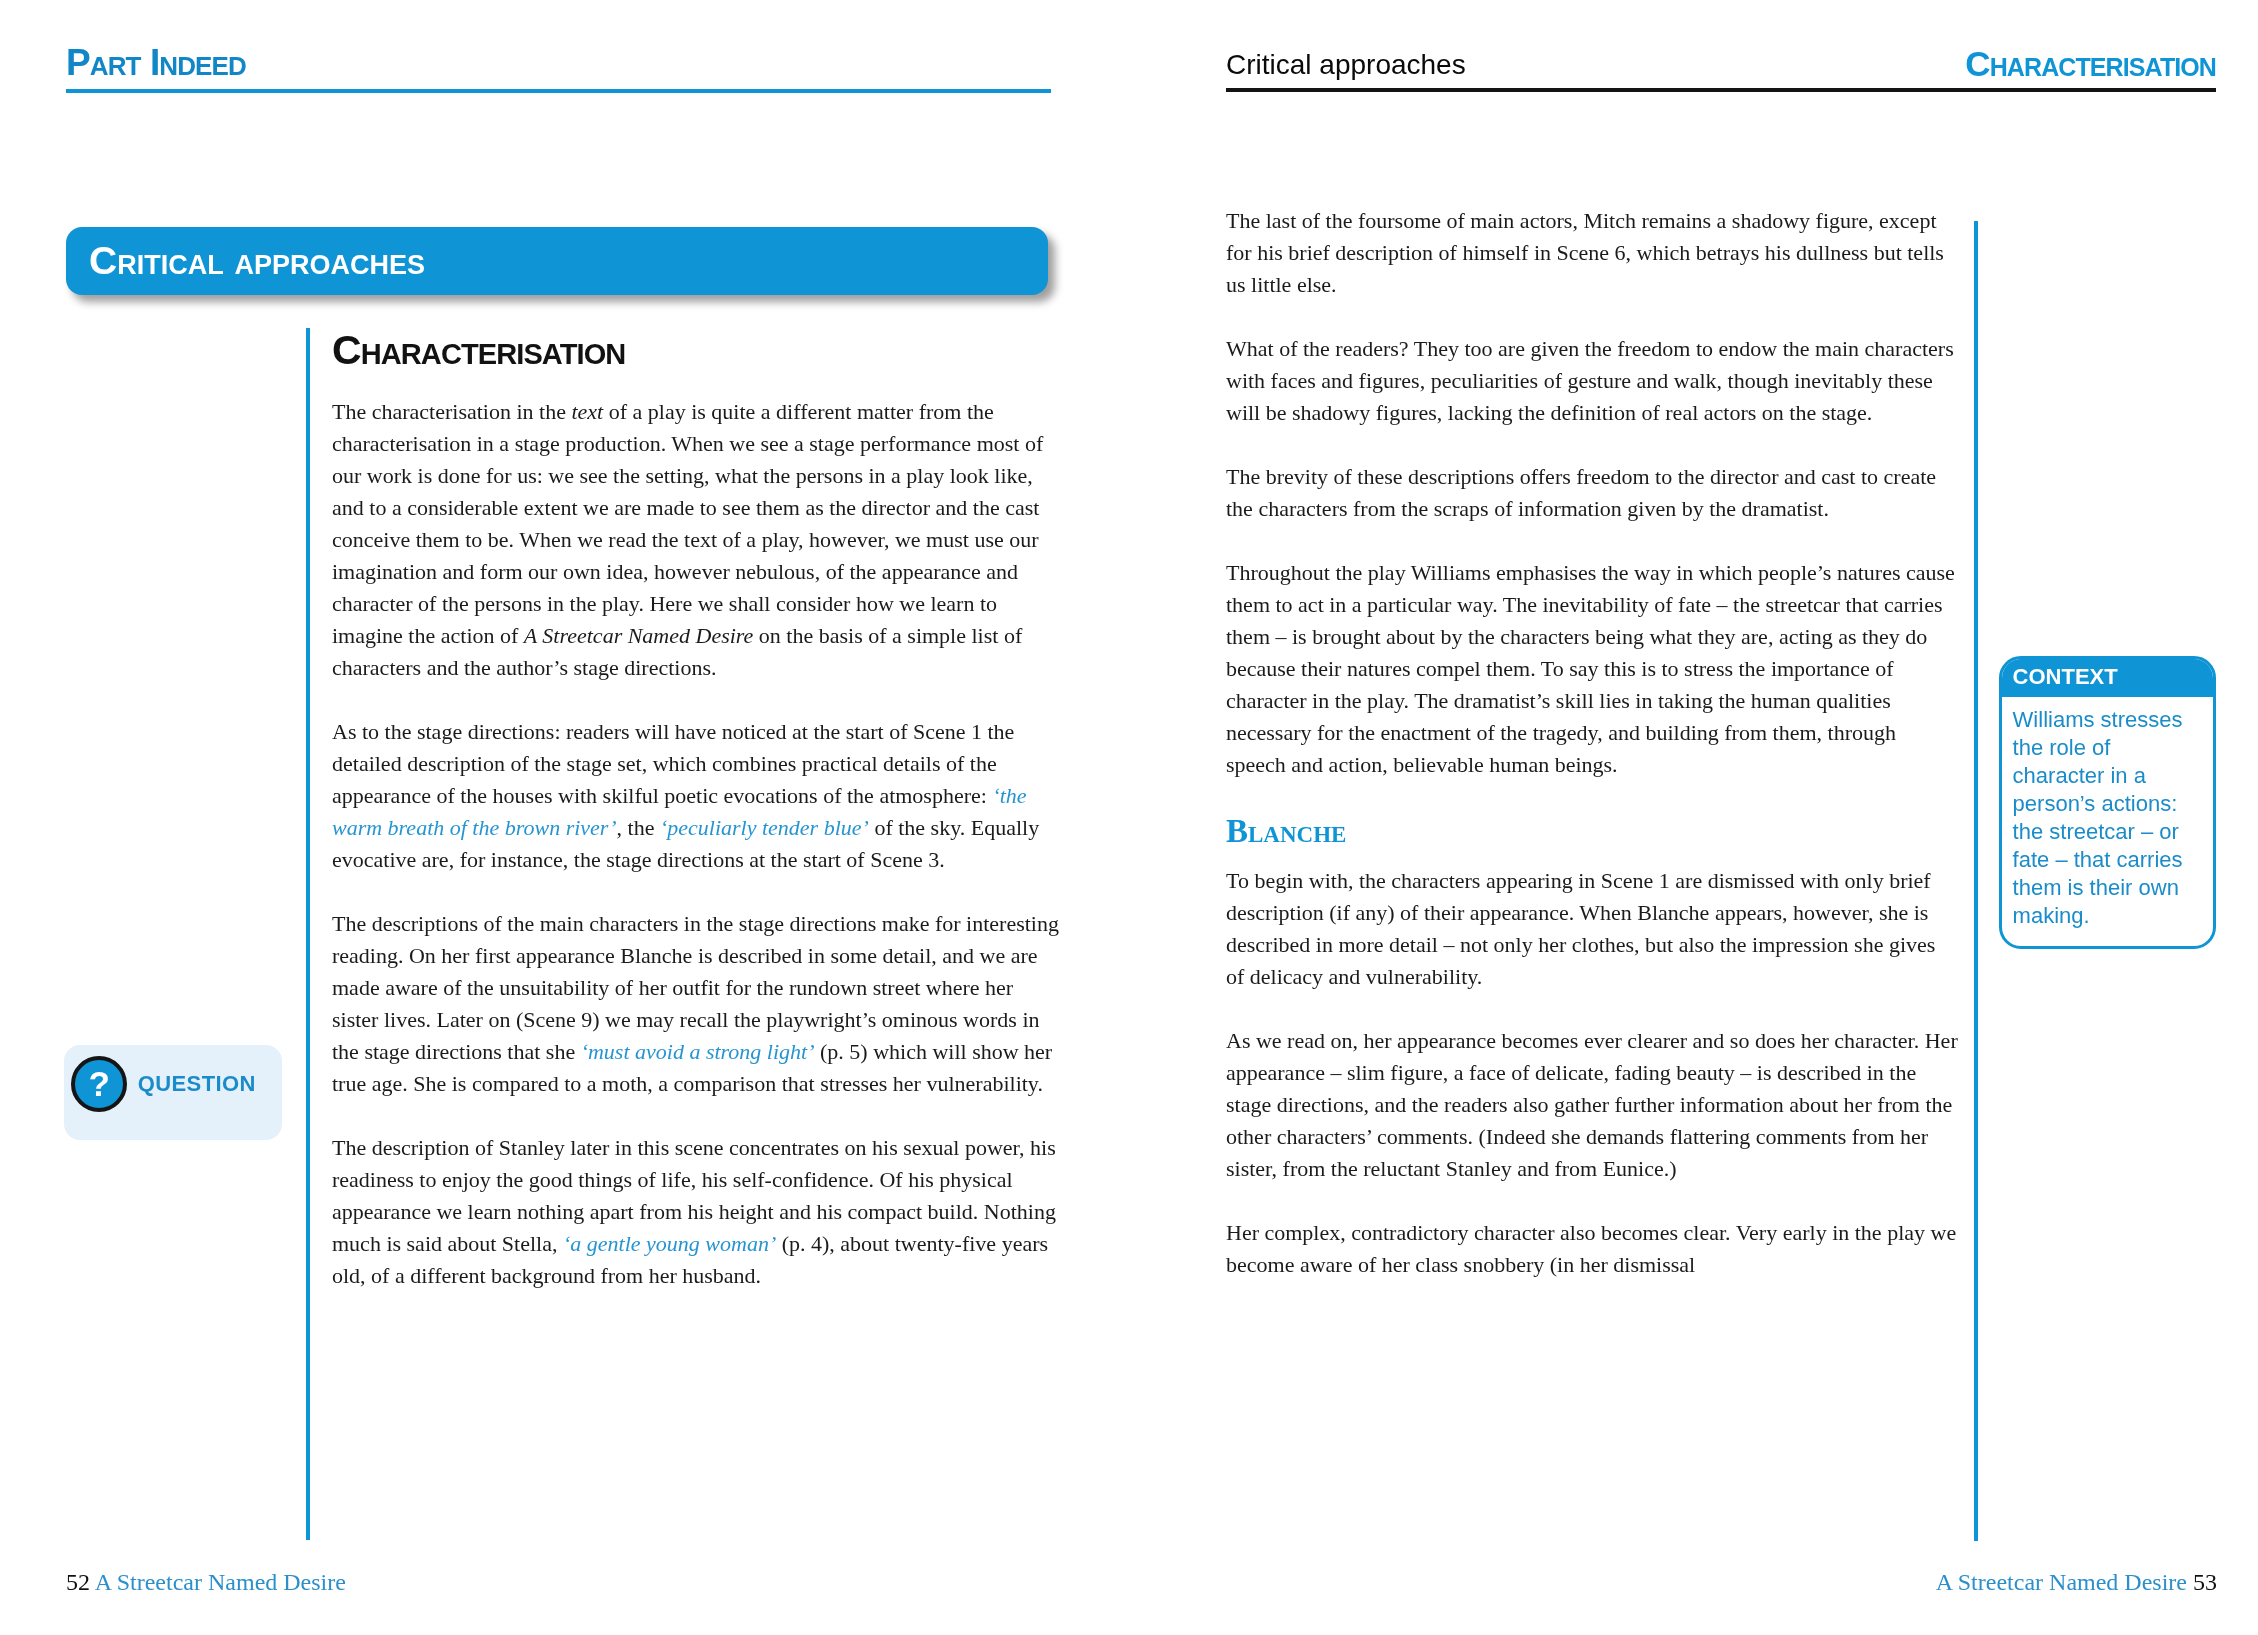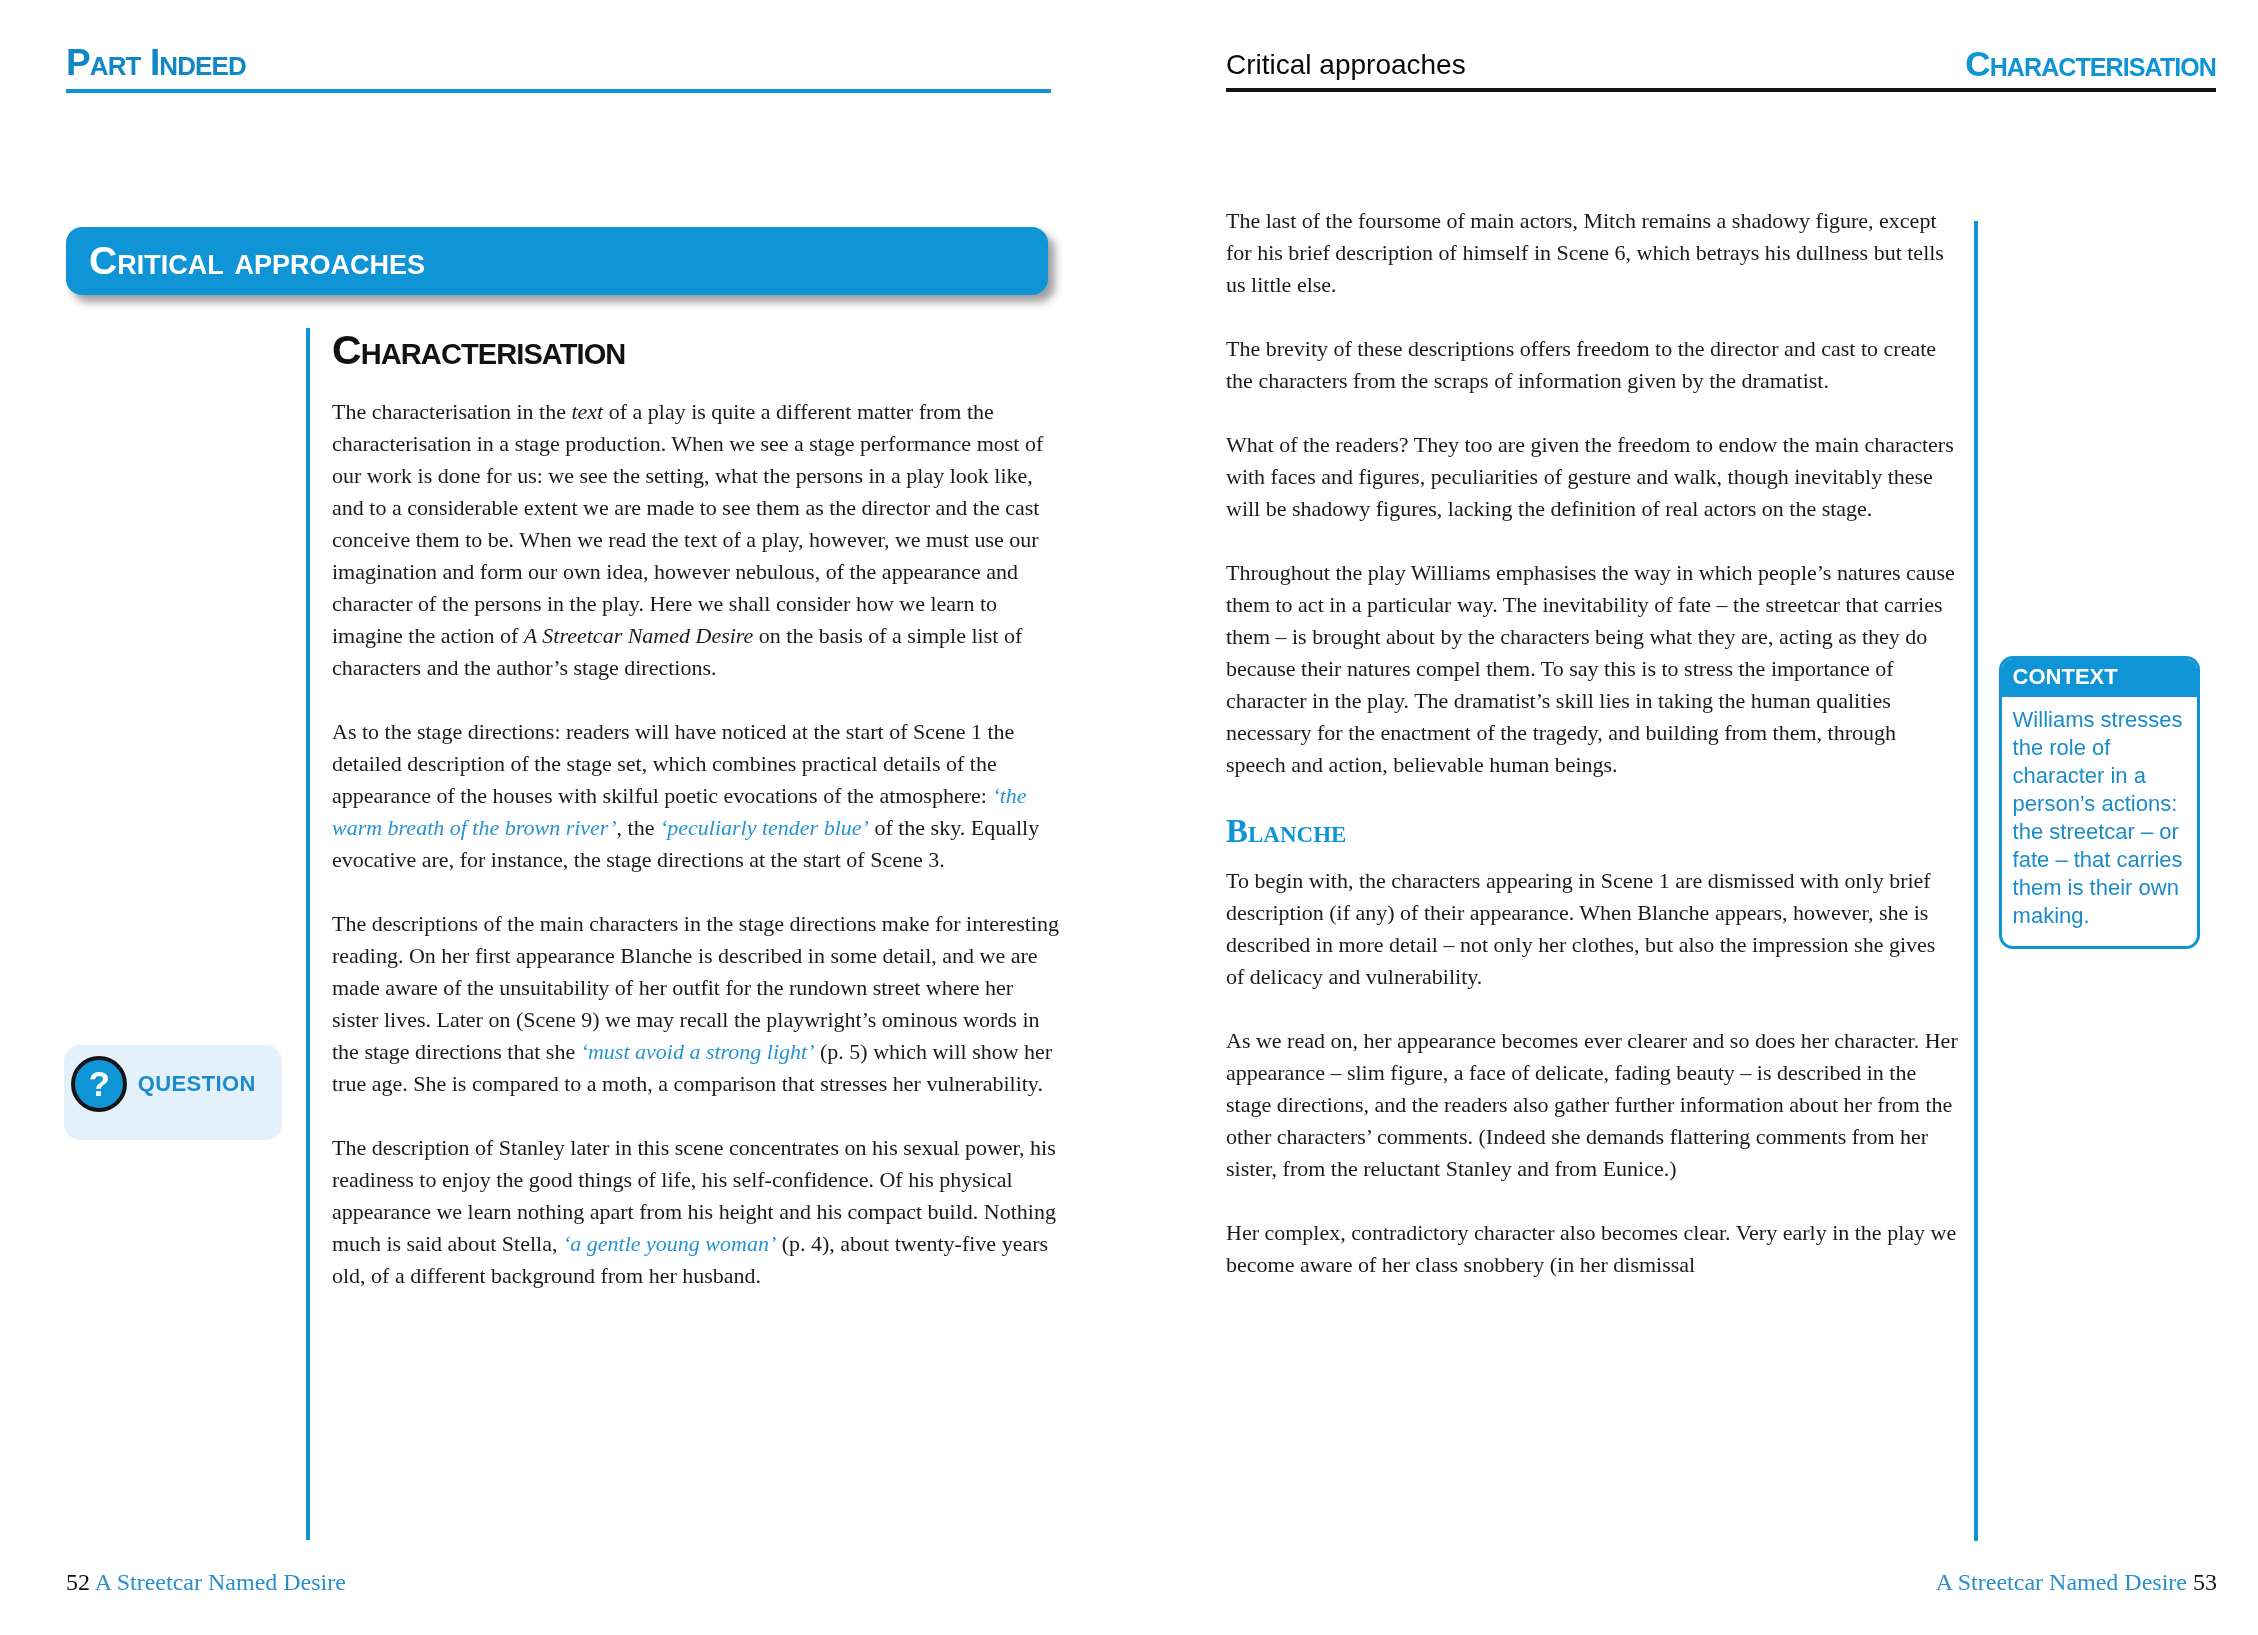--- a/index.html
+++ b/index.html
@@ -42,22 +42,22 @@
   .rheader-left{position:absolute;left:1226px;top:49px;font-family:"Liberation Sans",sans-serif;
           font-size:28px;color:#0a0a0a;}
   .rheader-right{position:absolute;right:42px;top:44px;font-family:"Liberation Sans",sans-serif;
           font-weight:bold;font-variant:small-caps;font-size:35px;letter-spacing:-0.9px;color:var(--accent,#0f94d5);}
   .rheader-rule{position:absolute;left:1226px;top:88px;width:990px;height:3.5px;background:#141414;}
 
   .right-body{position:absolute;left:1226px;top:205px;width:732px;}
   .sub-heading{font-family:"Liberation Serif",serif;font-weight:bold;font-variant:small-caps;
           font-size:33px;color:var(--accent,#0f94d5);margin:0 0 14px 0;line-height:1.15;}
 
-  .context-box{position:absolute;left:1999px;top:656px;width:201px;border:3.5px solid var(--accent,#0f94d5);
-          border-radius:14px;background:#fff;font-family:"Liberation Sans",sans-serif;overflow:hidden;
+  .context-box{position:absolute;left:1999px;top:656px;width:217px;border:3.5px solid var(--accent,#0f94d5);
+          border-radius:22px;background:#fff;font-family:"Liberation Sans",sans-serif;overflow:hidden;
           box-sizing:border-box;}
   .cb-head{background:var(--accent,#0f94d5);color:#fff;font-weight:bold;font-size:22px;padding:5.3px 10.6px 7px;}
   .cb-body{color:var(--blue-text,#1a8cc9);font-size:22px;line-height:28px;padding:8.8px 8.8px 16px 10.6px;}
 
   
   .footer{position:absolute;top:1569px;font-size:24px;}
   .footer-left{left:66px;}
   .footer-right{right:41px;text-align:right;}
   .page-num{font-weight:normal;color:#111;font-family:"Liberation Serif",serif;}
   .footer-title{font-family:"Liberation Serif",serif;color:#2b8fcb;}
@@ -100,22 +100,22 @@
 
   <div class="rheader-left">Critical approaches</div>
   <div class="rheader-right">Characterisation</div>
   <div class="rheader-rule"></div>
 
   <div class="right-vline"></div>
 
   <div class="right-body">
     <div>
         <p class="para"><span>The last of the foursome of main actors, Mitch remains a shadowy figure, except for his brief description of himself in Scene 6, which betrays his dullness but tells us little else.</span></p>
+        <p class="para"><span>What of the readers? They too are given the freedom to endow the main characters with faces and figures, peculiarities of gesture and walk, though inevitably these will be shadowy figures, lacking the definition of real actors on the stage.</span></p>
         <p class="para"><span>The brevity of these descriptions offers freedom to the director and cast to create the characters from the scraps of information given by the dramatist.</span></p>
-        <p class="para"><span>What of the readers? They too are given the freedom to endow the main characters with faces and figures, peculiarities of gesture and walk, though inevitably these will be shadowy figures, lacking the definition of real actors on the stage.</span></p>
         <p class="para"><span>Throughout the play Williams emphasises the way in which people’s natures cause them to act in a particular way. The inevitability of fate – the streetcar that carries them – is brought about by the characters being what they are, acting as they do because their natures compel them. To say this is to stress the importance of character in the play. The dramatist’s skill lies in taking the human qualities necessary for the enactment of the tragedy, and building from them, through speech and action, believable human beings.</span></p>
       </div>
     <h3 class="sub-heading">Blanche</h3>
     <div>
         <p class="para"><span>To begin with, the characters appearing in Scene 1 are dismissed with only brief description (if any) of their appearance. When Blanche appears, however, she is described in more detail – not only her clothes, but also the impression she gives of delicacy and vulnerability.</span></p>
         <p class="para"><span>As we read on, her appearance becomes ever clearer and so does her character. Her appearance – slim figure, a face of delicate, fading beauty – is described in the stage directions, and the readers also gather further information about her from the other characters’ comments. (Indeed she demands flattering comments from her sister, from the reluctant Stanley and from Eunice.)</span></p>
         <p class="para"><span>Her complex, contradictory character also becomes clear. Very early in the play we become aware of her class snobbery (in her dismissal</span></p>
       </div>
   </div>
 

